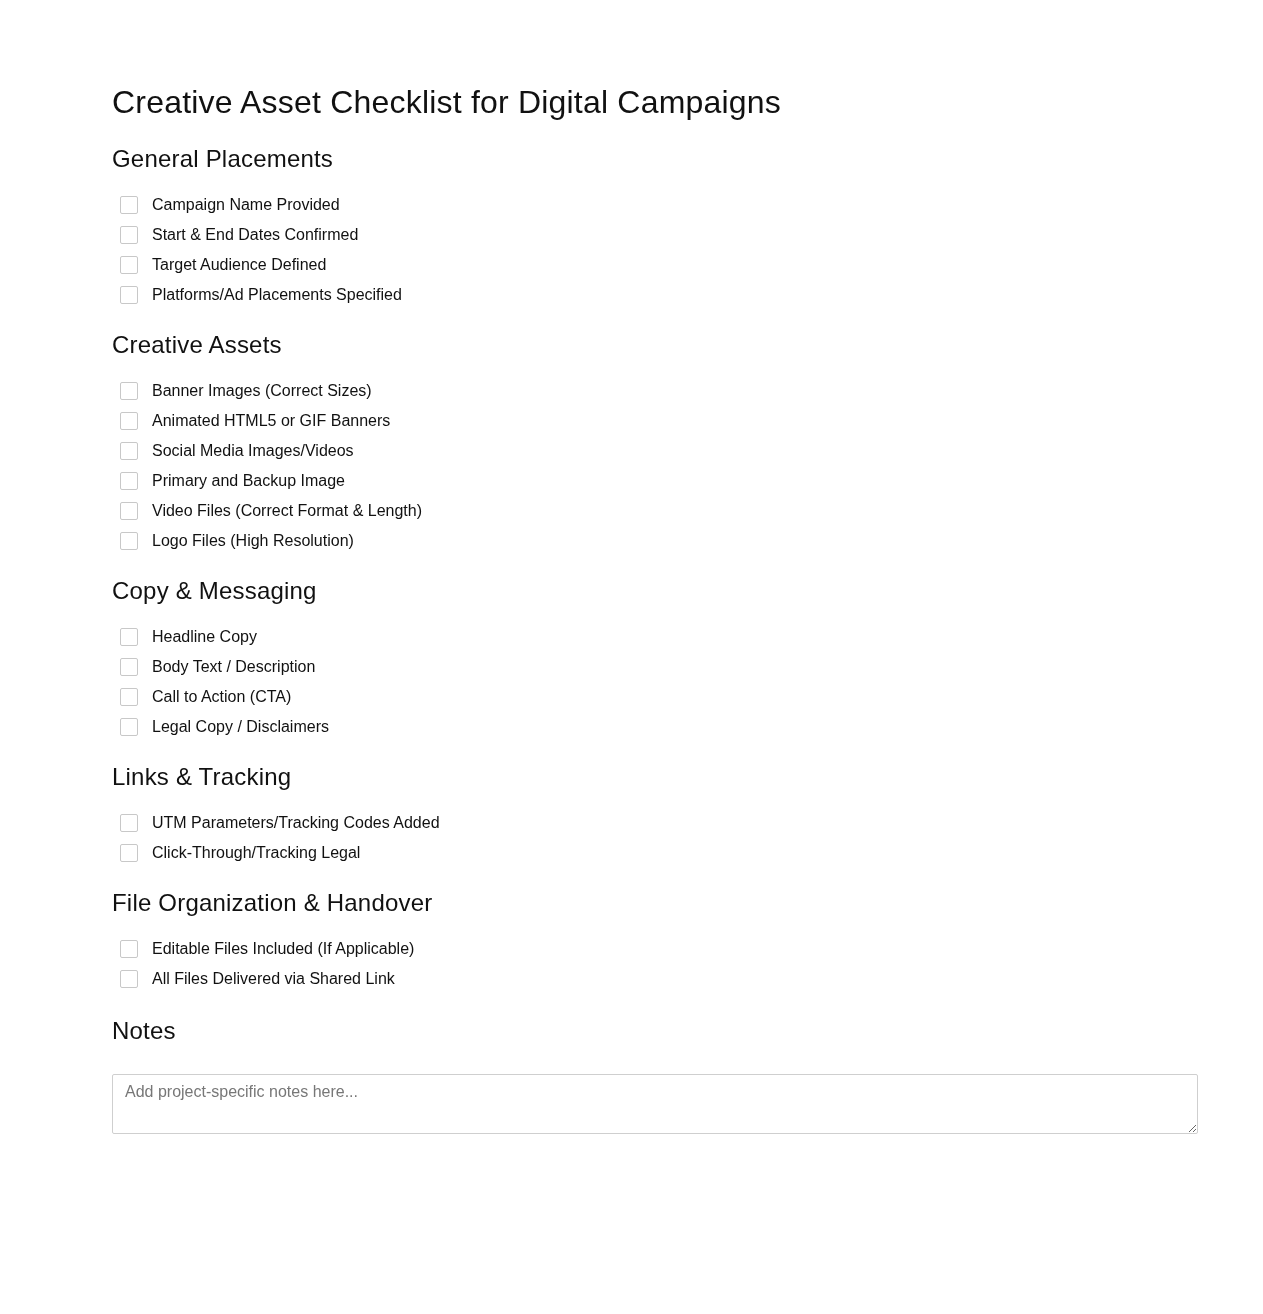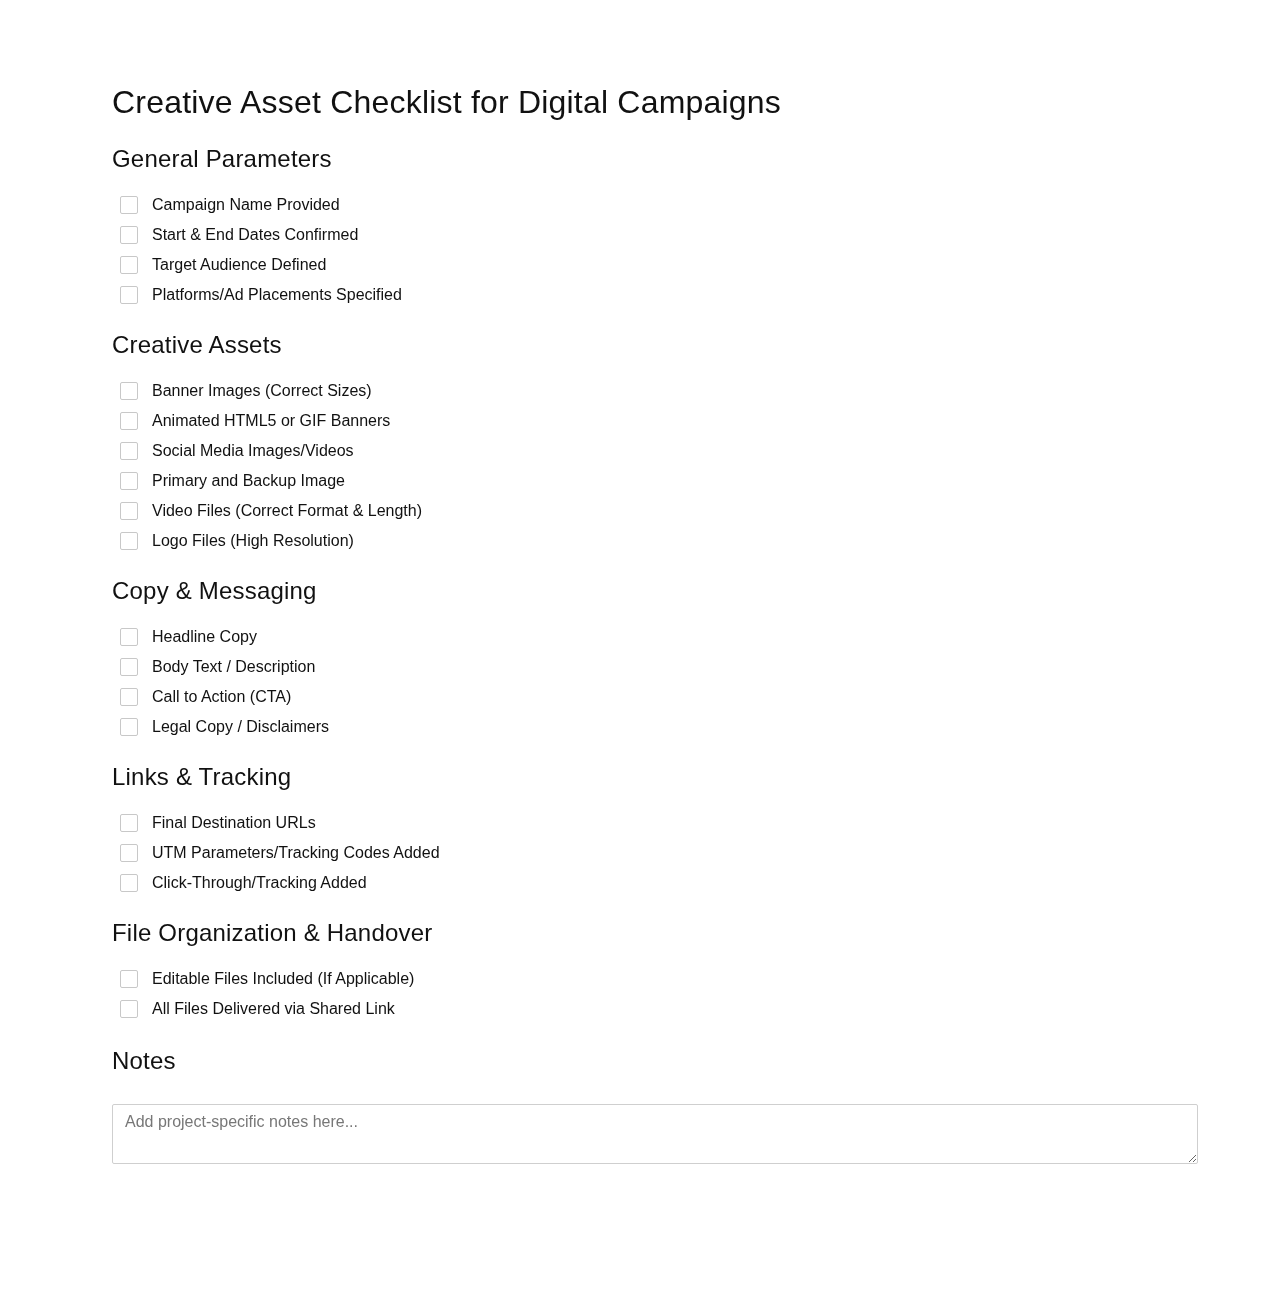--- a/index.html
+++ b/index.html
@@ -41,21 +41,21 @@
   }
   textarea::placeholder { color: #777777; }
 </style>
 </head>
 <body>
 
 <div class="page">
   <h1>Creative Asset Checklist for Digital Campaigns</h1>
 
   <section class="section">
-    <h2>General Parameters</h2>
+    <h2>General Placements</h2>
     <ul class="items">
       <li class="item">
         <input type="checkbox" class="cb" id="c0-0" style="">
         <label class="item-label" for="c0-0">Campaign Name Provided</label>
       </li>
       <li class="item">
         <input type="checkbox" class="cb" id="c0-1" style="">
         <label class="item-label" for="c0-1">Start &amp; End Dates Confirmed</label>
       </li>
       <li class="item">
@@ -118,30 +118,26 @@
         <input type="checkbox" class="cb" id="c2-3" style="">
         <label class="item-label" for="c2-3">Legal Copy / Disclaimers</label>
       </li>
     </ul>
   </section>
 
   <section class="section">
     <h2>Links &amp; Tracking</h2>
     <ul class="items">
       <li class="item">
-        <input type="checkbox" class="cb" id="c3-0" style="">
-        <label class="item-label" for="c3-0">Final Destination URLs</label>
-      </li>
-      <li class="item">
         <input type="checkbox" class="cb" id="c3-1" style="">
         <label class="item-label" for="c3-1">UTM Parameters/Tracking Codes Added</label>
       </li>
       <li class="item">
         <input type="checkbox" class="cb" id="c3-2" style="">
-        <label class="item-label" for="c3-2">Click-Through/Tracking Added</label>
+        <label class="item-label" for="c3-2">Click-Through/Tracking Legal</label>
       </li>
     </ul>
   </section>
 
   <section class="section">
     <h2>File Organization &amp; Handover</h2>
     <ul class="items">
       <li class="item">
         <input type="checkbox" class="cb" id="c4-1" style="">
         <label class="item-label" for="c4-1">Editable Files Included (If Applicable)</label>

